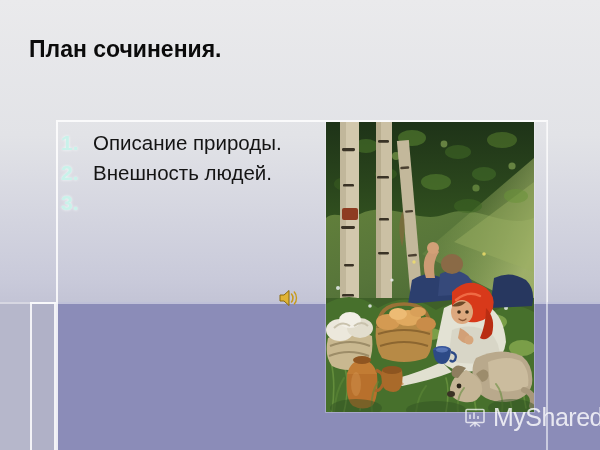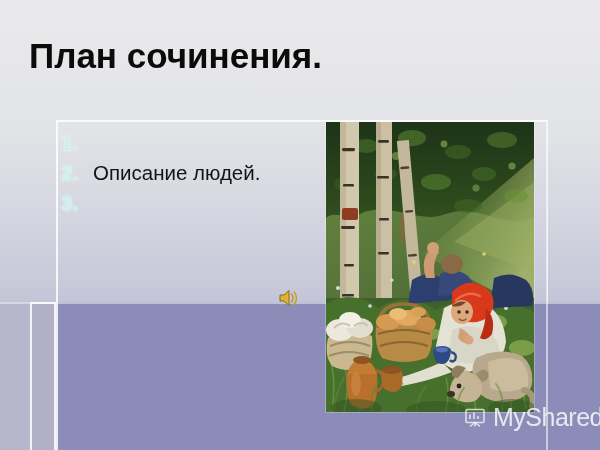--- a/index.html
+++ b/index.html
@@ -88,21 +88,21 @@
     height: 182px;
     background: rgba(255,255,255,0.5);
     pointer-events: none;
   }
 
   
   .title {
     position: absolute;
     left: 29px;
     top: 36px;
-    font-size: 35px;
+    font-size: 23px;
     font-weight: bold;
     color: #0b0b0b;
     letter-spacing: 0px;
     white-space: nowrap;
     font-family: "Liberation Sans", sans-serif;
   }
 
   
   .list {
     position: absolute;
@@ -189,24 +189,25 @@
   <div class="frame-lower-right"></div>
   <div class="frame-main"></div>
   <div class="frame-lower"></div>
   <div class="edge-right"></div>
 
   <div class="title">План сочинения.</div>
 
   <ul class="list">
     <li class="list-item">
       <span class="li-num">1.</span>
+      <span class="li-text">Описание природы.</span>
     </li>
     <li class="list-item">
       <span class="li-num">2.</span>
-      <span class="li-text">Описание людей.</span>
+      <span class="li-text">Внешность людей.</span>
     </li>
     <li class="list-item">
       <span class="li-num">3.</span>
     </li>
   </ul>
 
   <div class="sound-icon" title="sound">
     <svg width="22" height="20" viewBox="0 0 22 20">
       <polygon points="2,7 6,7 11,2.5 11,17.5 6,13 2,13" fill="#e0b335" stroke="#8a6a10" stroke-width="1" stroke-linejoin="round"></polygon>
       <path d="M13.5,6 C15.4,8 15.4,12 13.5,14" fill="none" stroke="#c79a1c" stroke-width="1.6" stroke-linecap="round"></path>

